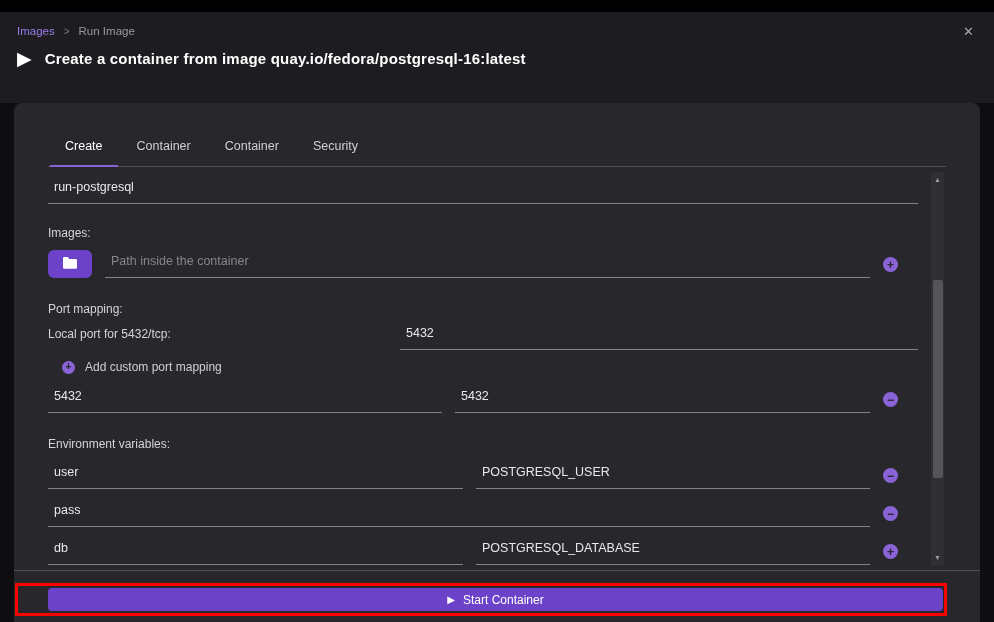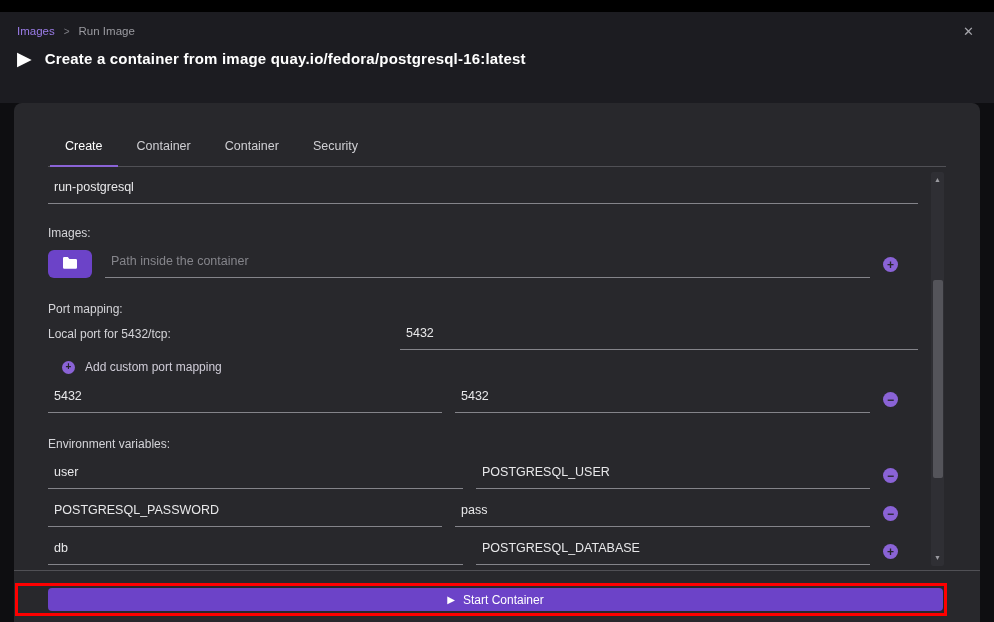--- a/index.html
+++ b/index.html
@@ -158,21 +158,20 @@
 
         <div class="frow">
           <input class="uinput grow" type="text" value="user" style="">
           <input class="uinput fixed" type="text" value="POSTGRESQL_USER" style="">
           <span class="icon-slot">
             <span class="circle-icon">−</span>
           </span>
         </div>
 
         <div class="frow">
-          <input class="uinput fixed" type="text" value="POSTGRESQL_PASSWORD" style="">
           <input class="uinput grow" type="text" value="pass" style="">
           <span class="icon-slot">
             <span class="circle-icon">−</span>
           </span>
         </div>
 
         <div class="frow">
           <input class="uinput grow" type="text" value="db" style="">
           <input class="uinput fixed" type="text" value="POSTGRESQL_DATABASE" style="">
           <span class="icon-slot">

